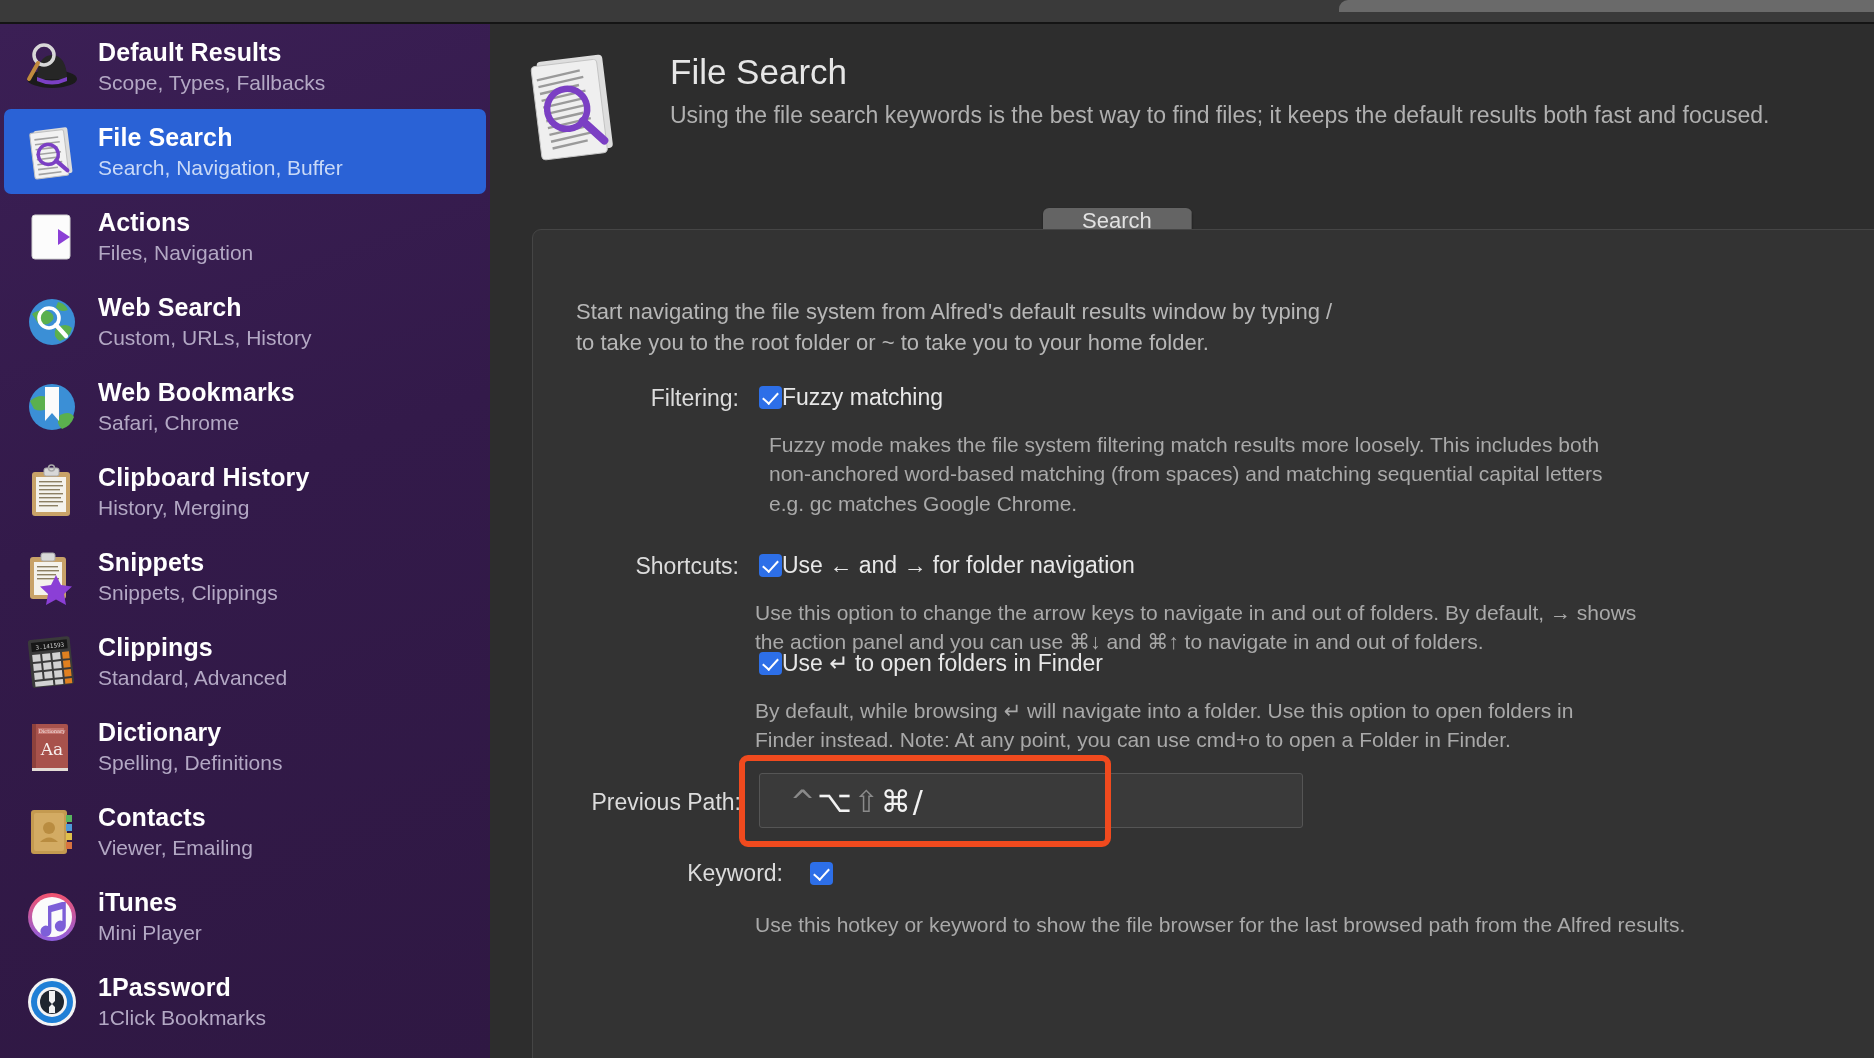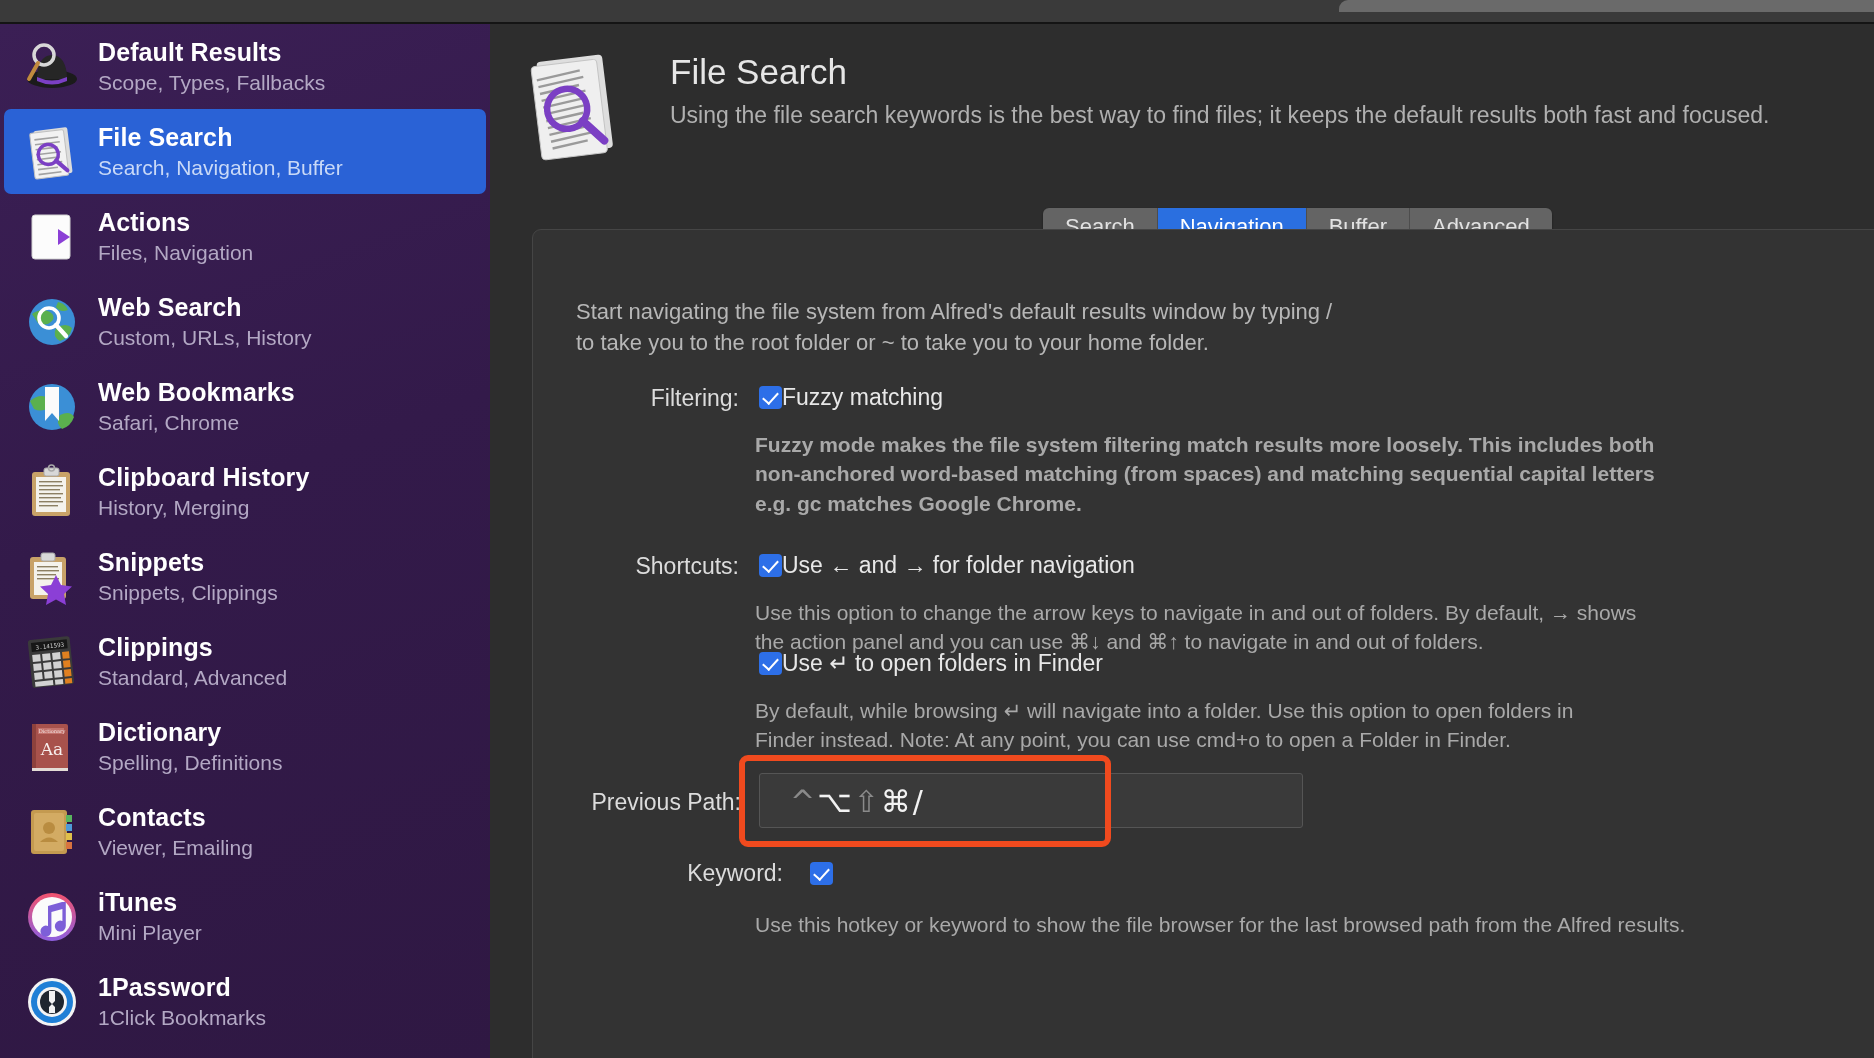--- a/index.html
+++ b/index.html
@@ -67,20 +67,21 @@
   .hdr-sub {
     position: absolute; left: 180px; top: 78px;
     font-size: 23px; color: #b0b0b0;
   }
 
   
   .tabs {
     position: absolute; left: 553px; top: 184px;
     display: flex; height: 38px; border-radius: 6px; overflow: hidden;
     box-shadow: 0 1px 2px rgba(0,0,0,.45);
+    flex-direction: column;
   }
   .tab {
     display: flex; align-items: center; justify-content: center;
     padding: 0 22px; font-size: 22px; color: #e2e2e2;
     background: #646464; border-right: 1px solid #4d4d4d;
   }
   .tab:last-child { border-right: none; }
   .tab.active { background: #2a6fe0; color: #ffffff; }
 
   
@@ -397,21 +398,21 @@
     <div class="card">
 
       <div class="intro">Start navigating the file system from Alfred's default results window by typing /
 to take you to the root folder or ~ to take you to your home folder.</div>
 
       <div class="row-label" style="left:-14px;top:155px;width:220px;">Filtering:</div>
       <div class="opt-line" style="left:226px;top:154px;">
         <span class="cbx"></span>
         <span class="opt-text">Fuzzy matching</span>
       </div>
-      <div class="desc" style="left:222px;top:200px;font-weight:bold;">Fuzzy mode makes the file system filtering match results more loosely. This includes both
+      <div class="desc" style="left:236px;top:200px;">Fuzzy mode makes the file system filtering match results more loosely. This includes both
 non-anchored word-based matching (from spaces) and matching sequential capital letters
 e.g. gc matches Google Chrome.</div>
 
       <div class="row-label" style="left:-14px;top:323px;width:220px;">Shortcuts:</div>
       <div class="opt-line" style="left:226px;top:322px;">
         <span class="cbx"></span>
         <span class="opt-text">Use ← and → for folder navigation</span>
       </div>
       <div class="desc" style="left:222px;top:368px;">Use this option to change the arrow keys to navigate in and out of folders. By default, → shows
 the action panel and you can use ⌘↓ and ⌘↑ to navigate in and out of folders.</div>

